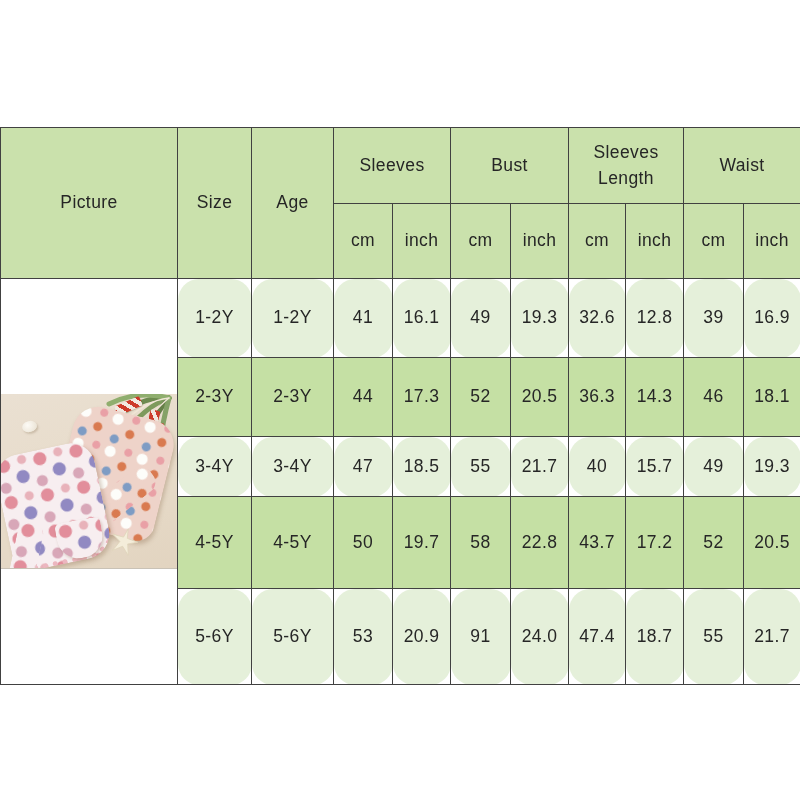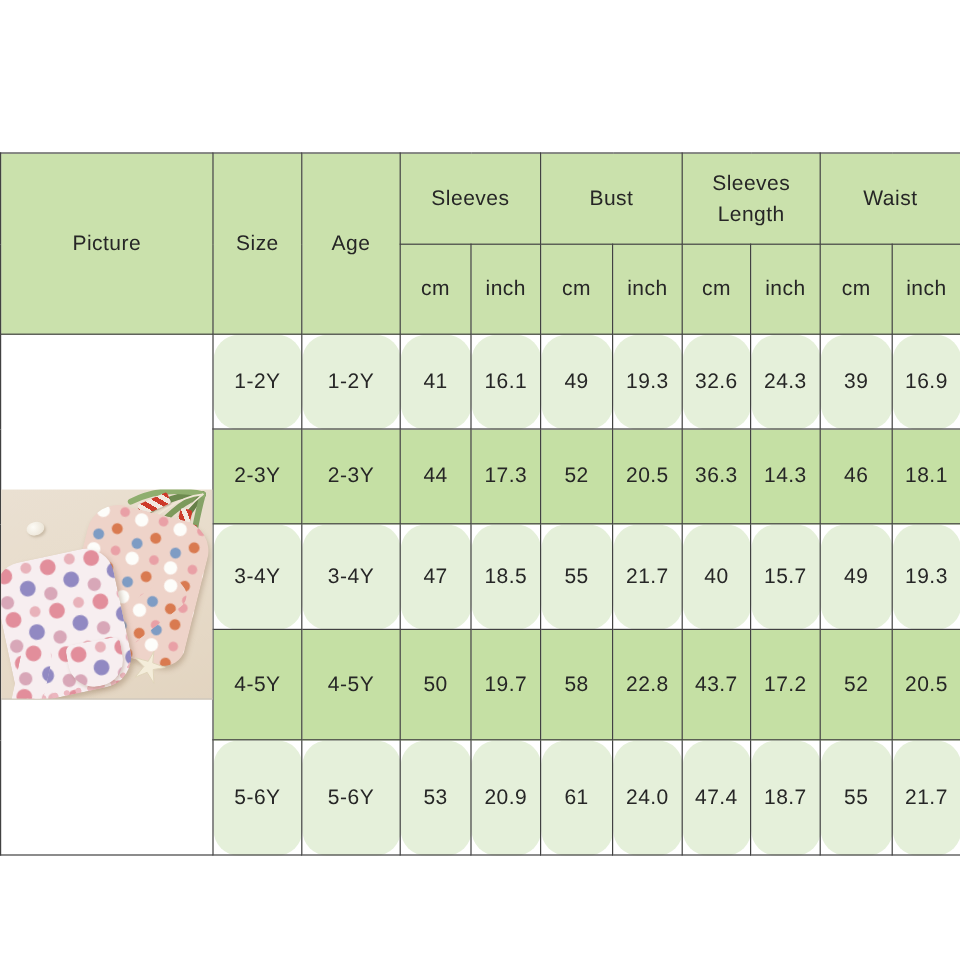--- a/index.html
+++ b/index.html
@@ -199,37 +199,37 @@
             </svg>
           </div>
         </td>
         <td>1-2Y</td>
         <td>1-2Y</td>
         <td>41</td>
         <td>16.1</td>
         <td>49</td>
         <td>19.3</td>
         <td>32.6</td>
-        <td>24.3</td>
+        <td>12.8</td>
         <td>39</td>
         <td>16.9</td>
       </tr>
       <tr class="dark" style="height:79px">
         <td>2-3Y</td>
         <td>2-3Y</td>
         <td>44</td>
         <td>17.3</td>
         <td>52</td>
         <td>20.5</td>
         <td>36.3</td>
         <td>14.3</td>
         <td>46</td>
         <td>18.1</td>
       </tr>
-      <tr class="light" style="height:88px">
+      <tr class="light" style="height:60px">
         <td>3-4Y</td>
         <td>3-4Y</td>
         <td>47</td>
         <td>18.5</td>
         <td>55</td>
         <td>21.7</td>
         <td>40</td>
         <td>15.7</td>
         <td>49</td>
         <td>19.3</td>
@@ -244,21 +244,21 @@
         <td>43.7</td>
         <td>17.2</td>
         <td>52</td>
         <td>20.5</td>
       </tr>
       <tr class="light" style="height:96px">
         <td>5-6Y</td>
         <td>5-6Y</td>
         <td>53</td>
         <td>20.9</td>
-        <td>61</td>
+        <td>91</td>
         <td>24.0</td>
         <td>47.4</td>
         <td>18.7</td>
         <td>55</td>
         <td>21.7</td>
       </tr>
     </tbody>
   </table>
 </div>
 

